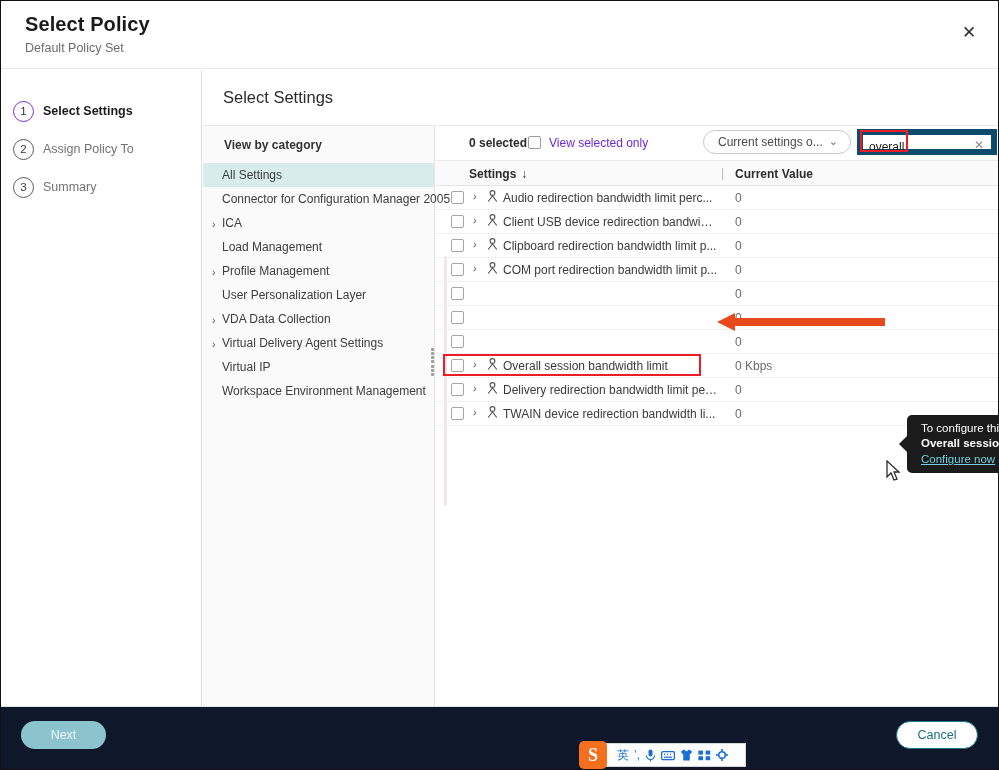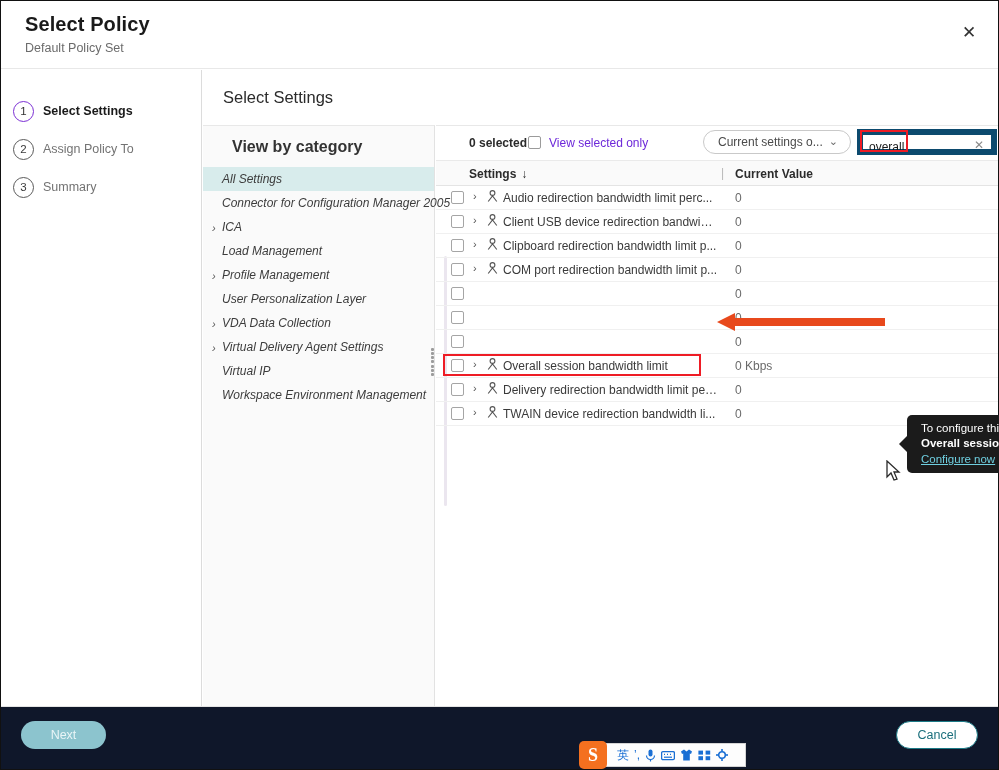--- a/index.html
+++ b/index.html
@@ -72,32 +72,30 @@
   }
 
   
   .cats {
     position: absolute; left: 0; top: 55px; width: 232px; bottom: 0;
     background: #fafafa;
     border-right: 1px solid #e2e2e2;
     border-top: 1px solid #e8e8e8;
   }
   .cats-head {
-    font-size: 16px; font-weight: bold; color: #333;
+    font-size: 12px; font-weight: bold; color: #333;
     padding: 12px 0 11px 21px;
-    margin-left: 8px;
   }
   .cat-item {
     position: relative;
     font-size: 12px; color: #3c3c3c;
     padding: 4px 10px 4px 19px;
     line-height: 16px;
     cursor: pointer;
     white-space: nowrap;
-    font-style: italic;
   }
   .cat-item.selected { background: #d8ecec; }
   .cat-chev {
     position: absolute; left: 9px; top: 5px;
     font-size: 11px; color: #555;
   }
 
   
   .tbl {
     position: absolute; left: 233px; top: 55px; right: 0; bottom: 0;

